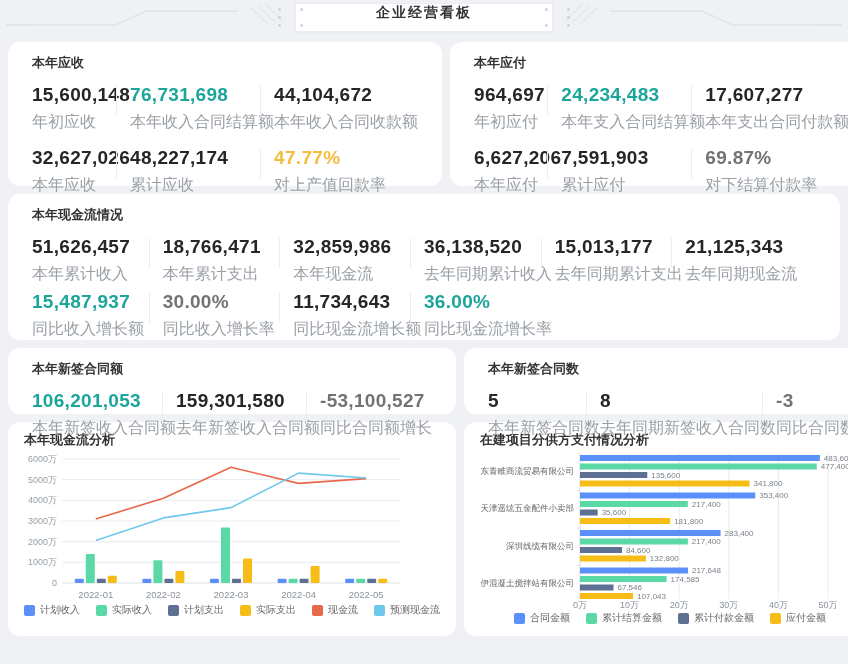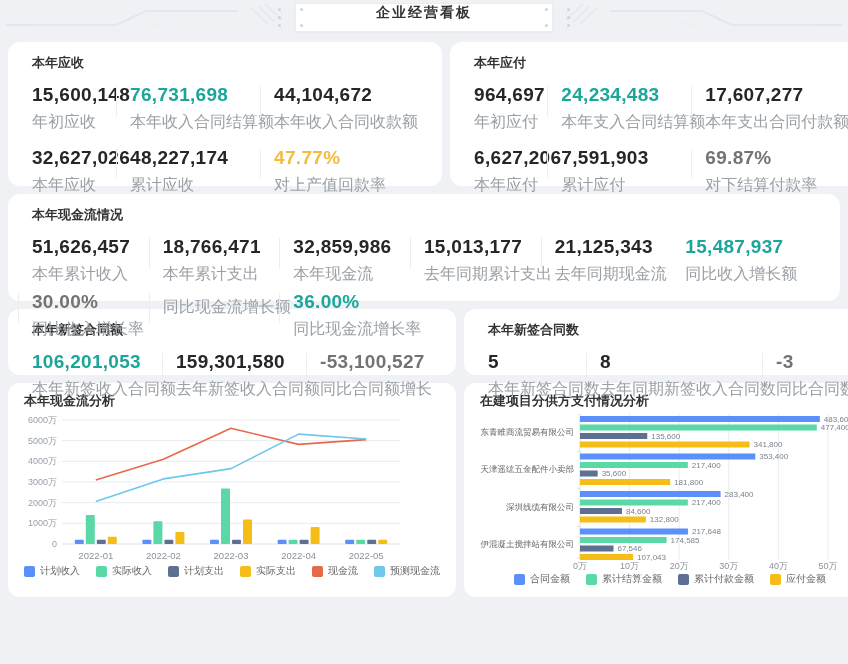--- a/index.html
+++ b/index.html
@@ -11,21 +11,21 @@
   .cdot.tl{left:4px;top:4px}.cdot.tr{right:4px;top:4px}.cdot.bl{left:4px;bottom:4px}.cdot.br{right:4px;bottom:4px}
   .dots{position:absolute;top:8px;display:flex;flex-direction:column;gap:5px}
   .dots i{width:3px;height:3px;border-radius:50%;background:#ccd3db;display:block}
   .dots.left{left:calc(50% - 146px)} .dots.right{right:calc(50% - 146px)}
   .deco{position:absolute;top:0}
   .deco-left{left:6px}.deco-right{right:6px;transform:scaleX(-1)}
   main{padding:6px 8px 0}
   .row{display:grid;gap:8px;margin-bottom:8px}
   .row-2col{grid-template-columns:1fr 1fr}
   .card{background:#fff;border-radius:12px;padding:12px 24px;box-sizing:border-box}
-  .h144{height:144px}.h146{height:107px}.h86{height:66px}.h214{height:214px}
+  .h144{height:144px}.h146{height:146px}.h86{height:66px}.h214{height:214px}
   .card-title{margin:0 0 10px;font-size:13px;font-weight:700;color:#333}
   .metrics{display:grid}
   .cols-3{grid-template-columns:repeat(3,1fr);row-gap:12px}
   .cols-6{grid-template-columns:repeat(6,1fr);row-gap:4px}
   .metric{position:relative;padding-top:2px}
   .metric.sep::before{content:"";position:absolute;left:-14px;top:4px;width:1px;height:30px;background:#ededed}
   .value{font-size:19px;font-weight:700;color:#262626;letter-spacing:.3px;white-space:nowrap}
   .value[data-color="teal"]{color:#1CA69A}
   .value[data-color="red"]{color:#737373}
   .value[data-color="yellow"]{color:#F3BD3C}
@@ -144,36 +144,41 @@
         </div>
         <div class="metric sep">
           <div class="value" data-color="dark">18,766,471</div>
           <div class="label">本年累计支出</div>
         </div>
         <div class="metric sep">
           <div class="value" data-color="dark">32,859,986</div>
           <div class="label">本年现金流</div>
         </div>
         <div class="metric sep">
+          <div class="value" data-color="dark">36,138,520</div>
+          <div class="label">去年同期累计收入</div>
+        </div>
+        <div class="metric sep">
           <div class="value" data-color="dark">15,013,177</div>
           <div class="label">去年同期累计支出</div>
         </div>
         <div class="metric sep">
           <div class="value" data-color="dark">21,125,343</div>
           <div class="label">去年同期现金流</div>
         </div>
         <div class="metric">
           <div class="value" data-color="teal">15,487,937</div>
           <div class="label">同比收入增长额</div>
         </div>
         <div class="metric sep">
           <div class="value" data-color="red">30.00%</div>
           <div class="label">同比收入增长率</div>
         </div>
         <div class="metric sep">
+          <div class="value" data-color="dark">11,734,643</div>
           <div class="label">同比现金流增长额</div>
         </div>
         <div class="metric sep">
           <div class="value" data-color="teal">36.00%</div>
           <div class="label">同比现金流增长率</div>
         </div>
       </div>
     </article>
   </section>
 

